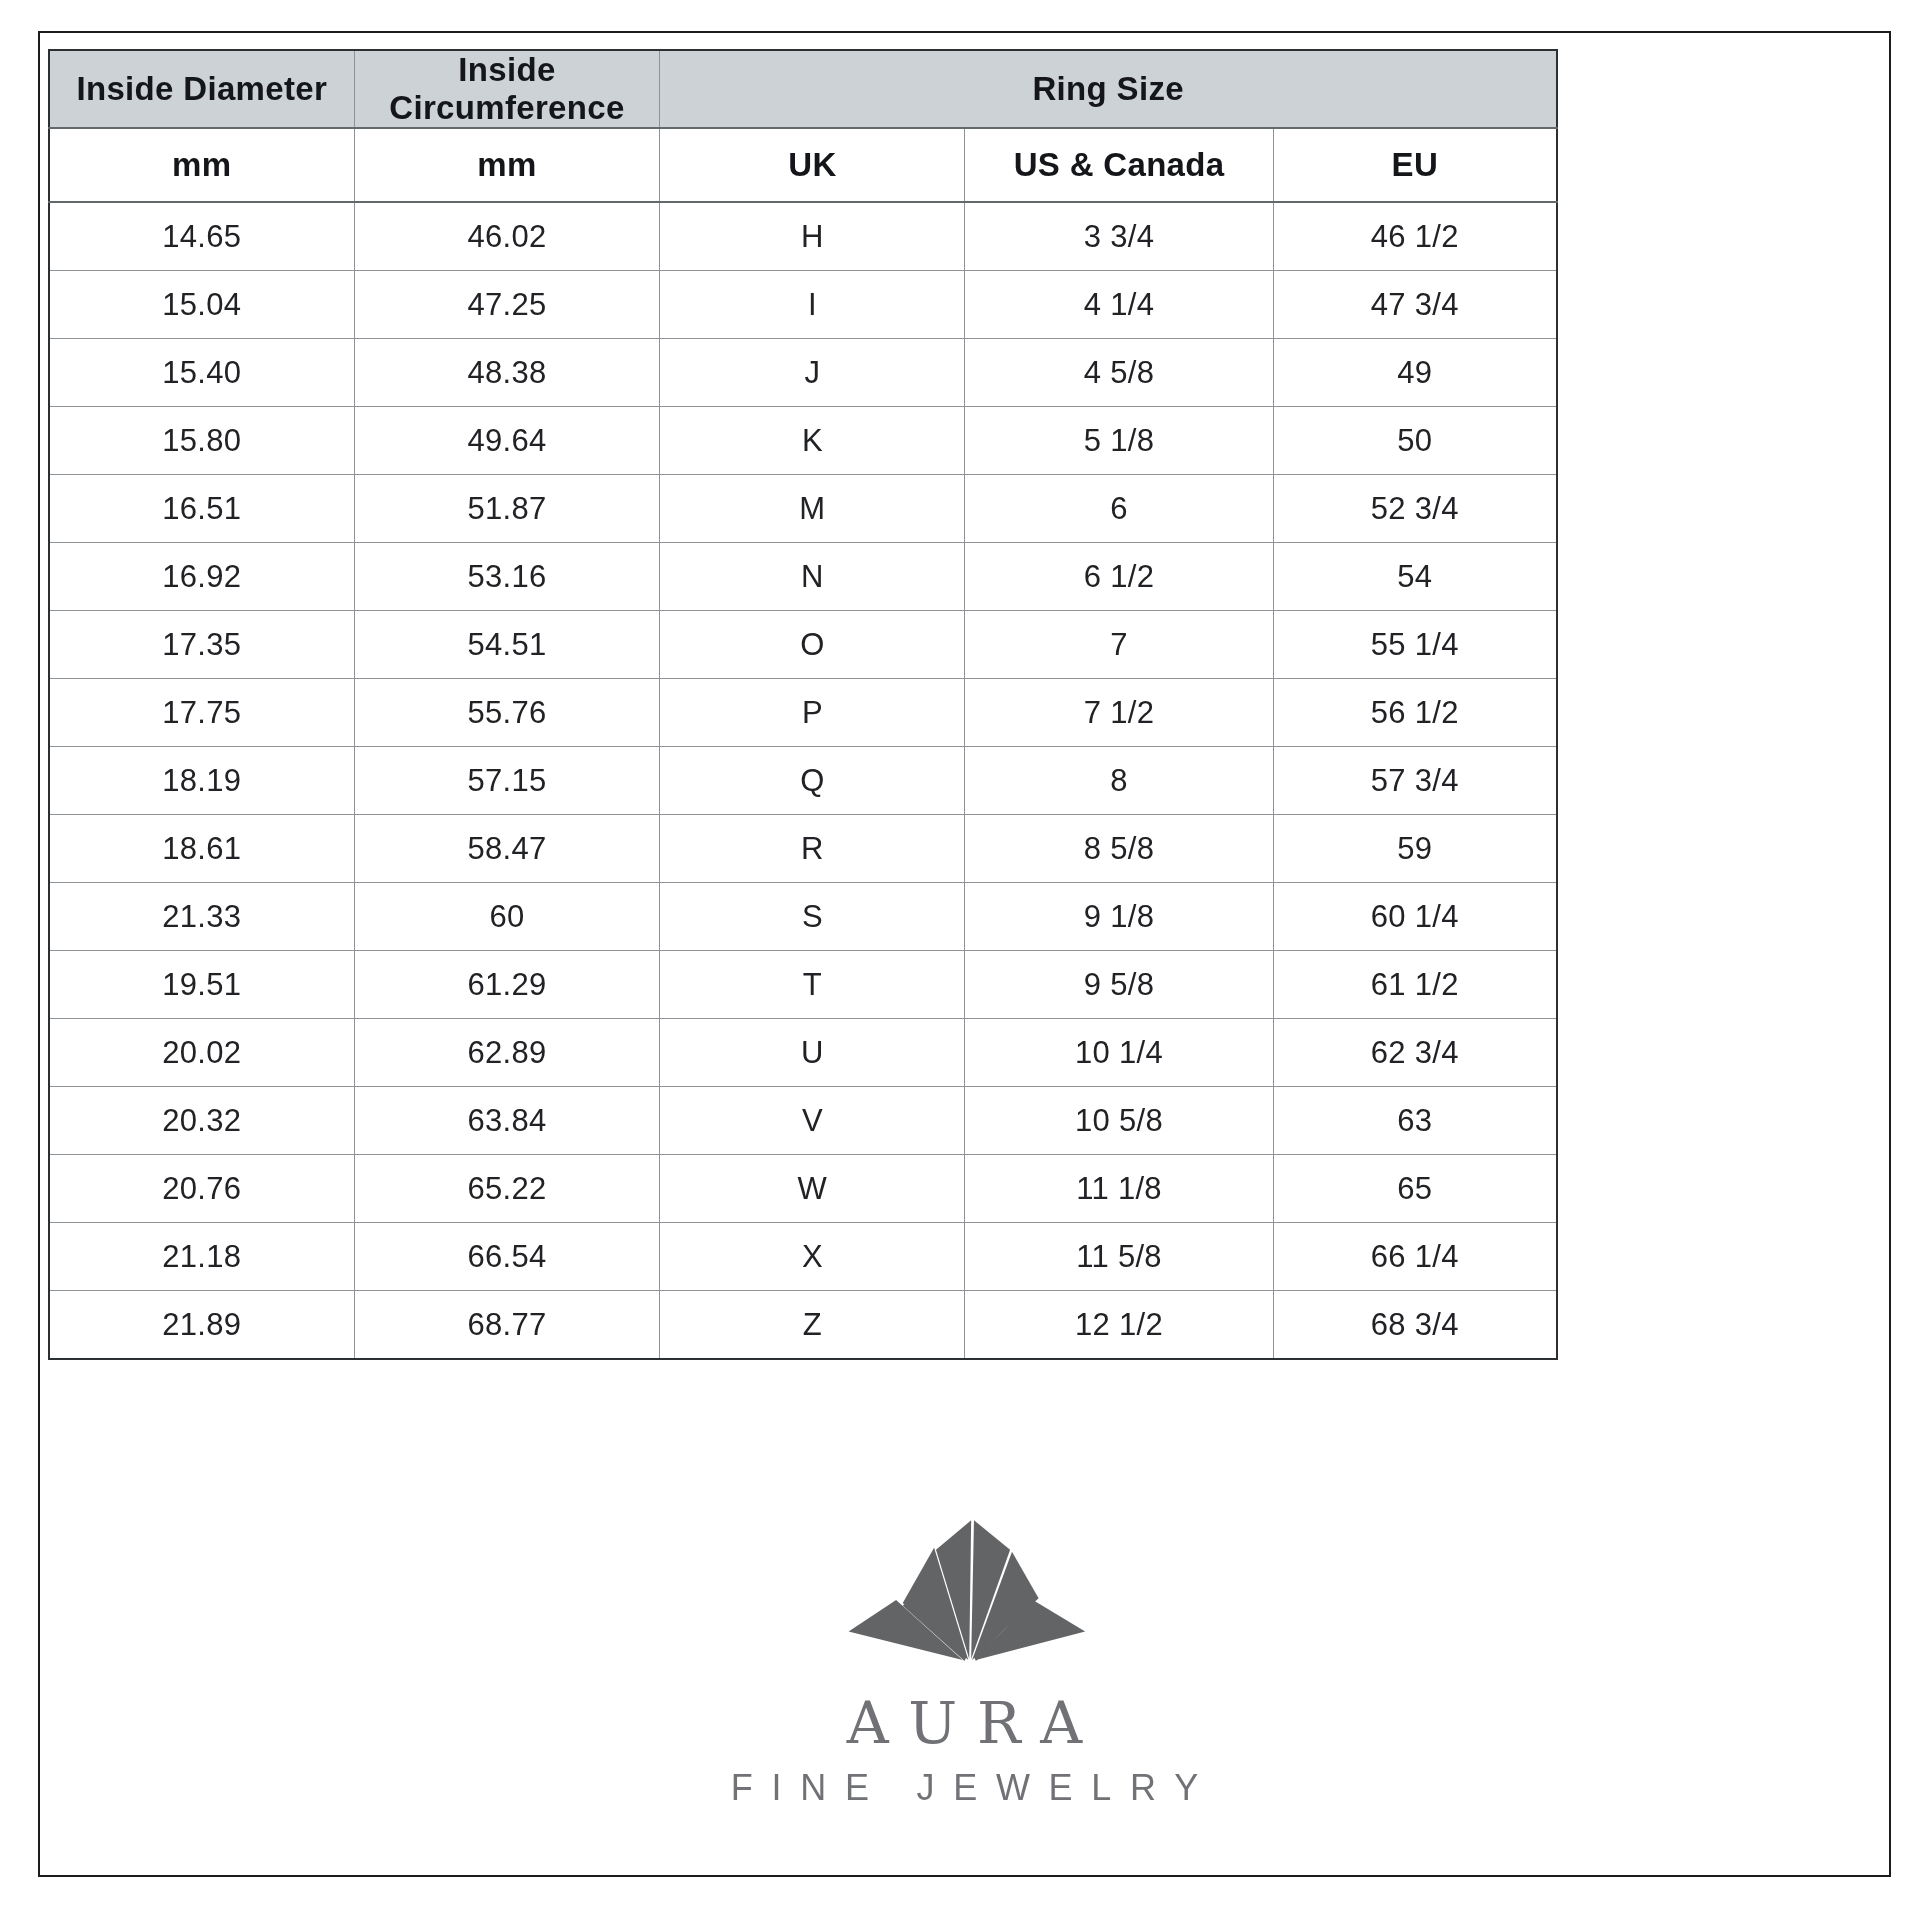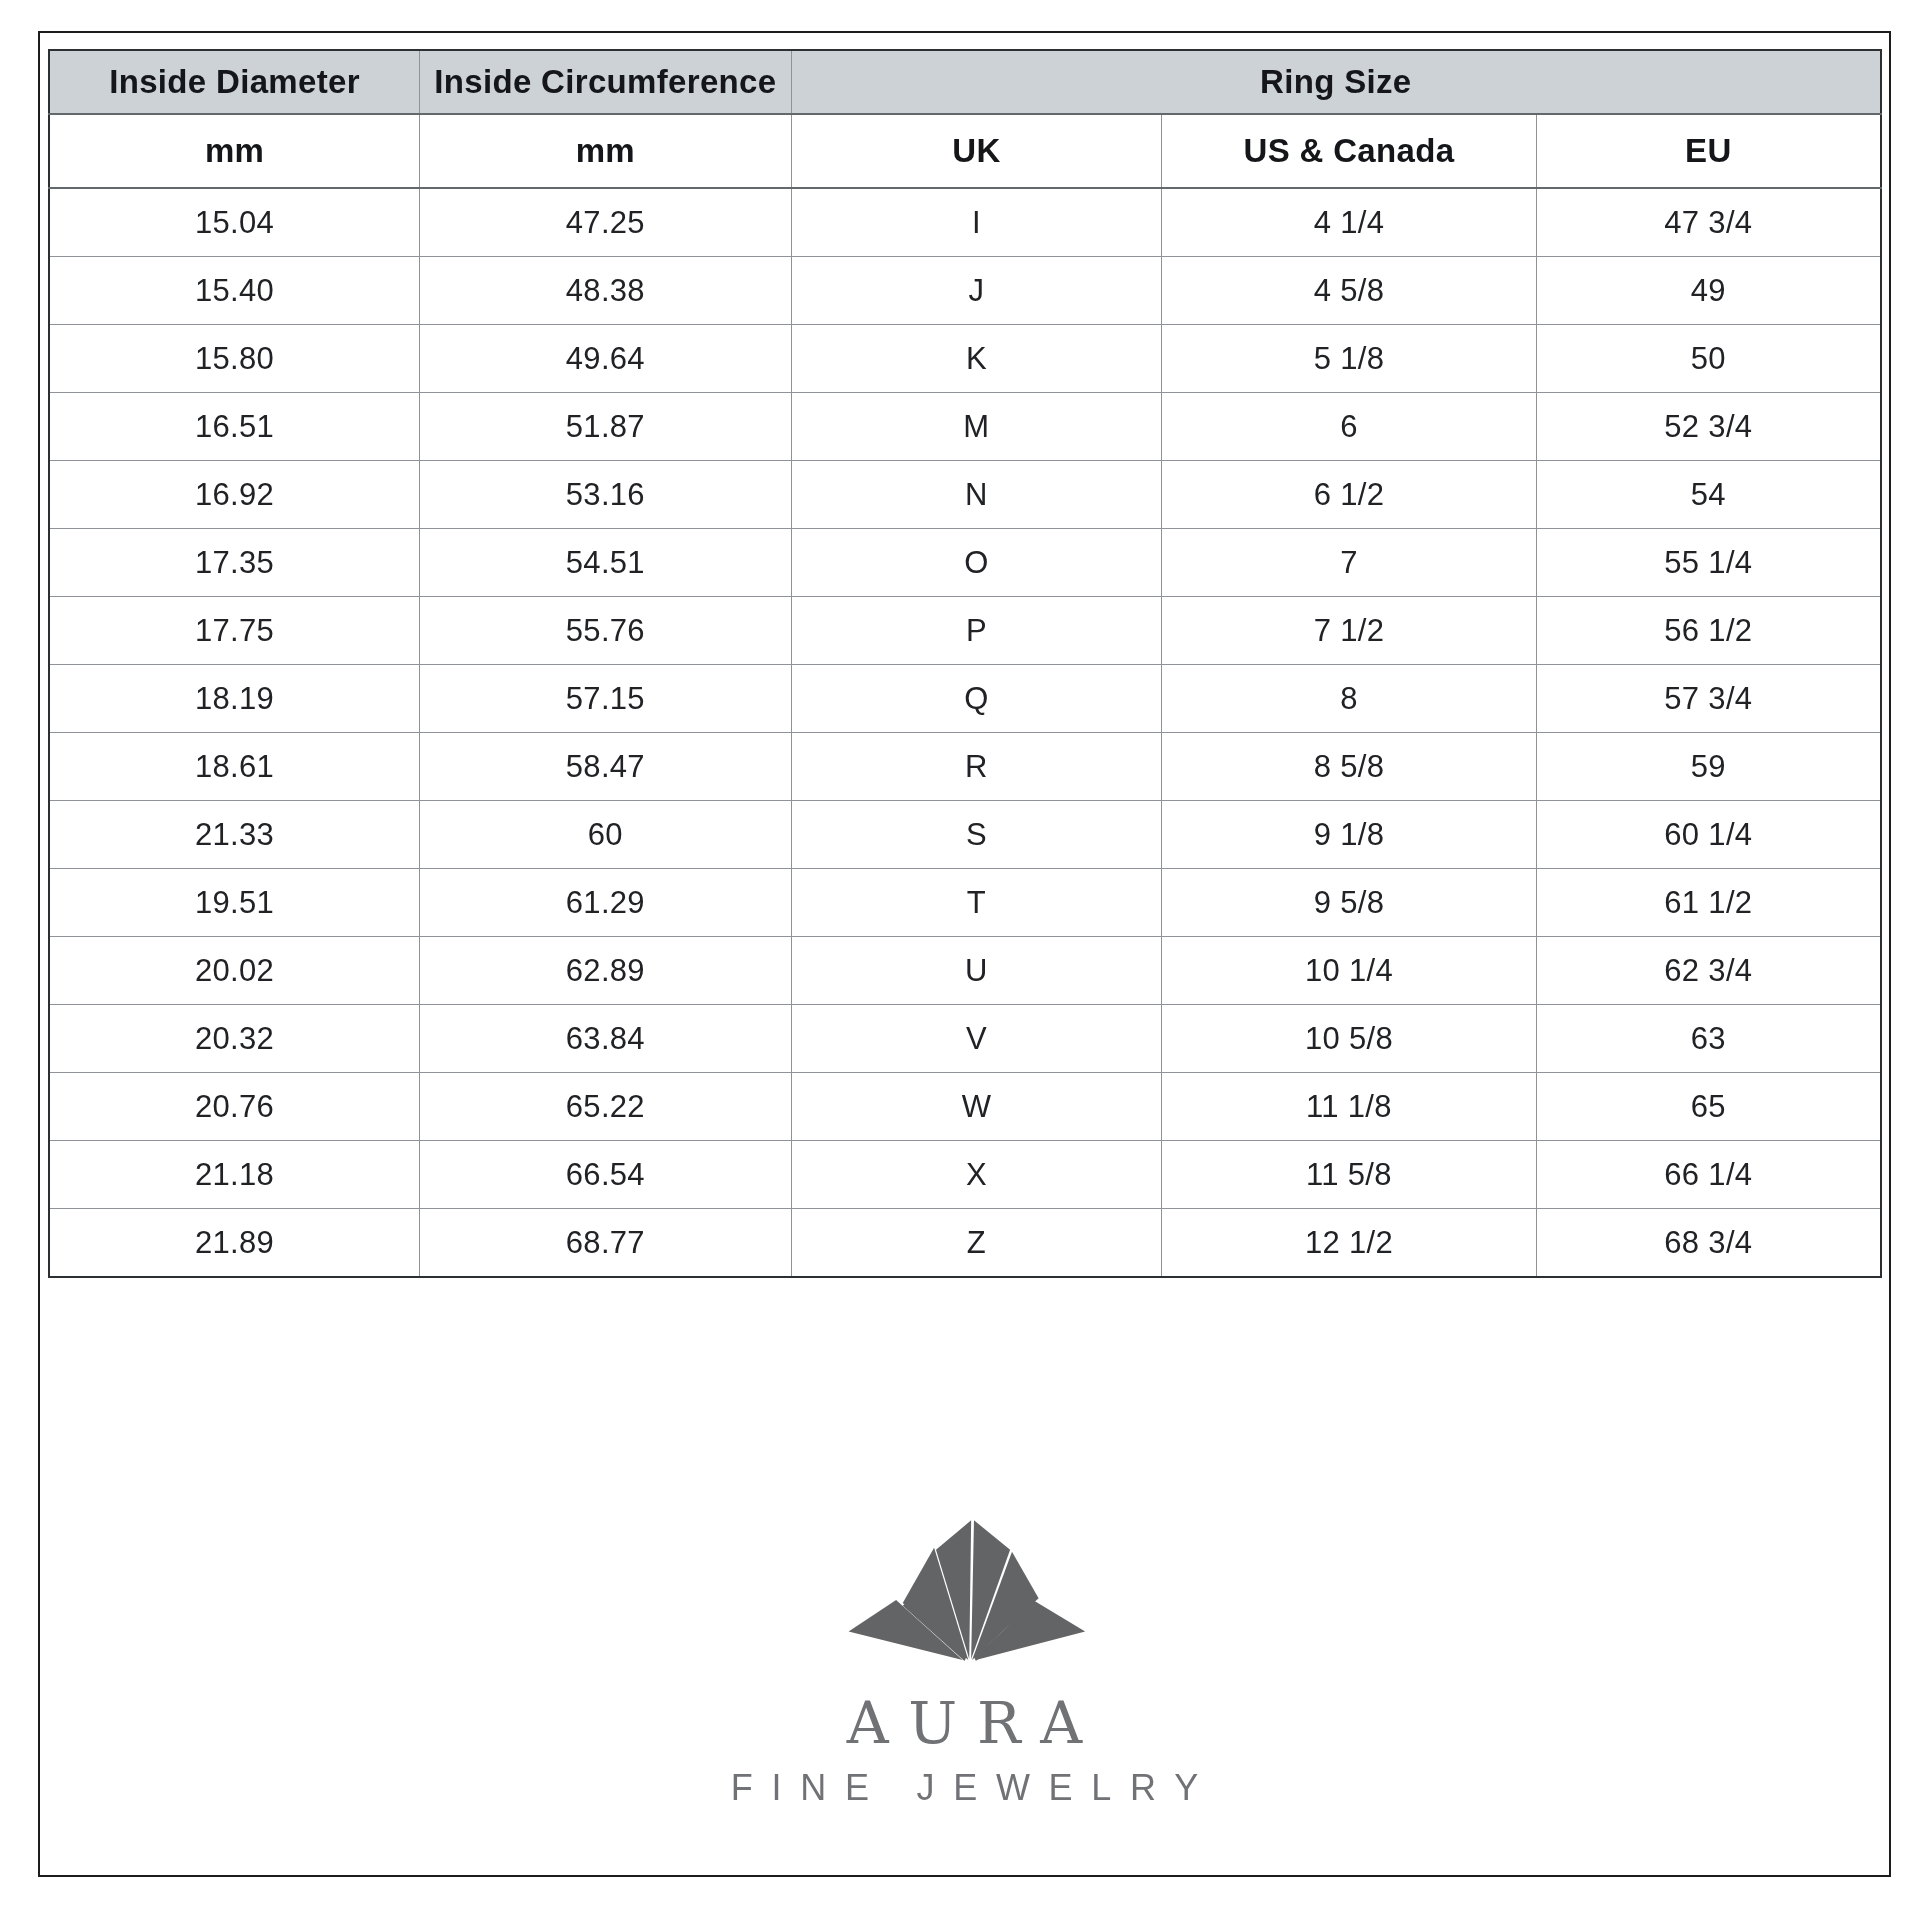--- a/index.html
+++ b/index.html
@@ -6,21 +6,21 @@
   body{
     width:1927px;height:1927px;background:#ffffff;position:relative;overflow:hidden;
     font-family:"Liberation Sans", sans-serif;
     -webkit-font-smoothing:antialiased;
   }
   .page-frame{
     position:absolute;left:38px;top:31px;width:1853px;height:1846px;
     border:2px solid #1b1c1e;box-sizing:border-box;background:#ffffff;
   }
   table.size-chart{
-    position:absolute;left:8px;top:16px;width:1834px;
+    position:absolute;left:8px;top:16px;width:1510px;
     border-collapse:collapse;table-layout:fixed;
     color:#212225;
     border:2px solid #2d3033;
   }
   table.size-chart th, table.size-chart td{
     border:1px solid #8f9397;
     text-align:center;vertical-align:middle;
     padding:0;
     letter-spacing:.01em;
   }
@@ -80,20 +80,27 @@
       <tr class="units-row">
         <th>mm</th>
         <th>mm</th>
         <th>UK</th>
         <th>US &amp; Canada</th>
         <th>EU</th>
       </tr>
     </thead>
     <tbody>
         <tr>
+          <td>14.65</td>
+          <td>46.02</td>
+          <td>H</td>
+          <td>3 3/4</td>
+          <td>46 1/2</td>
+        </tr>
+        <tr>
           <td>15.04</td>
           <td>47.25</td>
           <td>I</td>
           <td>4 1/4</td>
           <td>47 3/4</td>
         </tr>
         <tr>
           <td>15.40</td>
           <td>48.38</td>
           <td>J</td>

